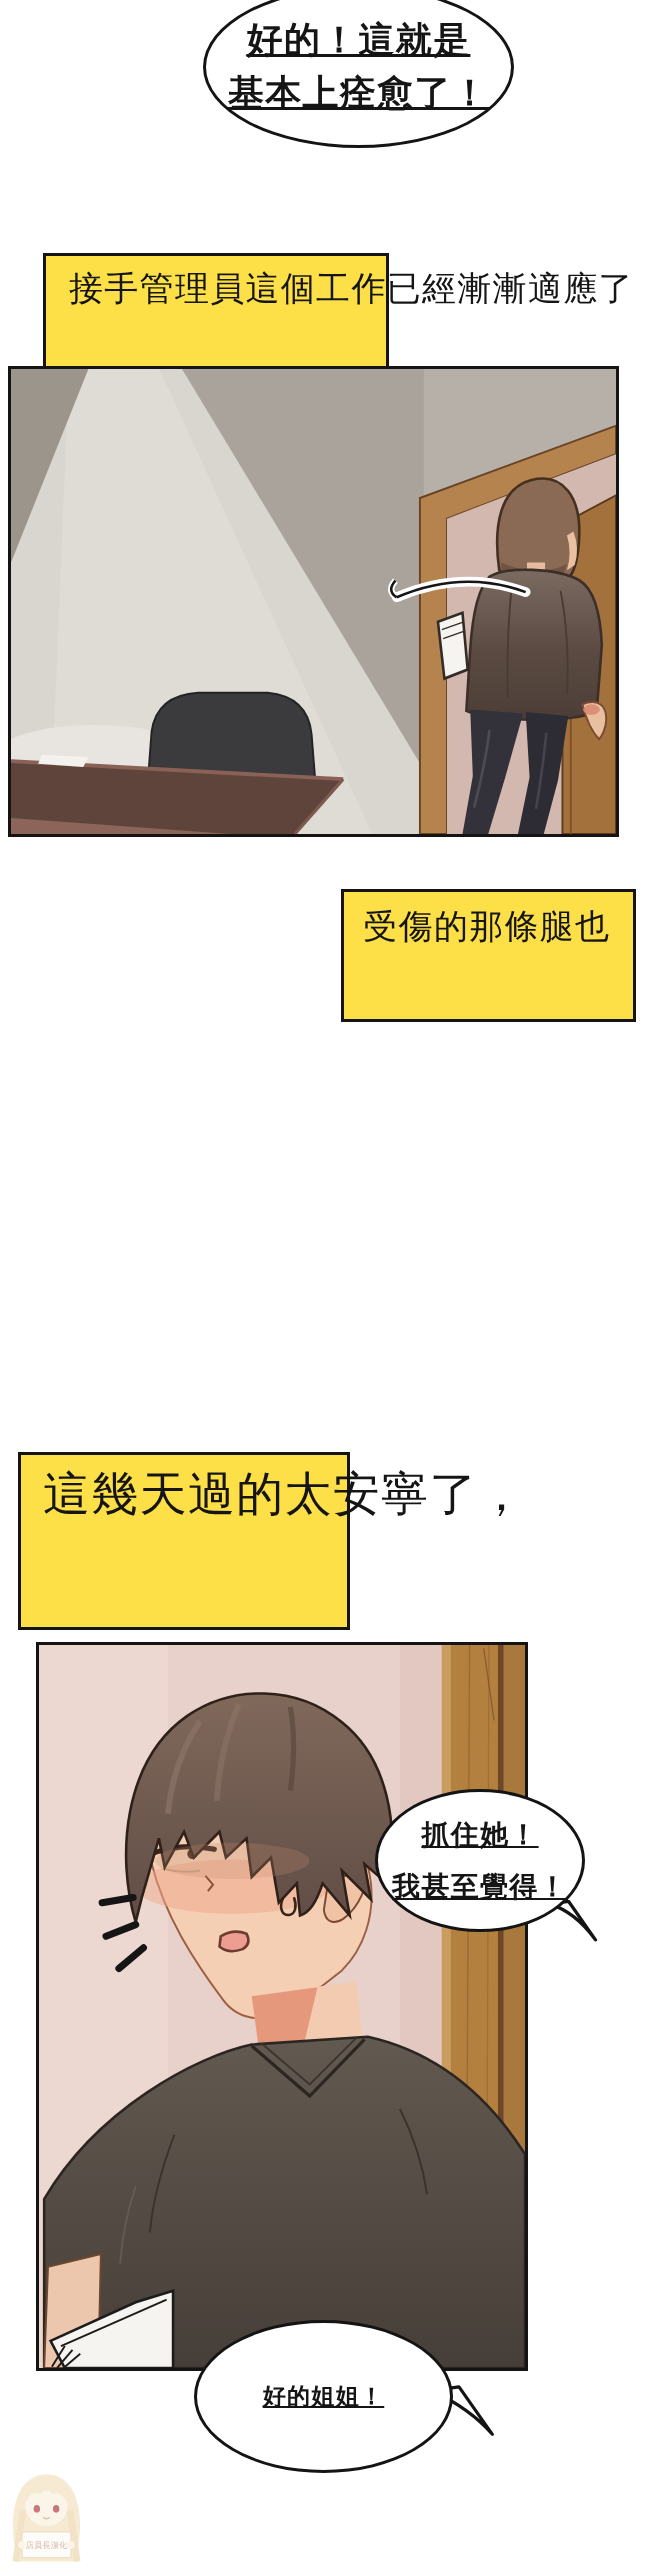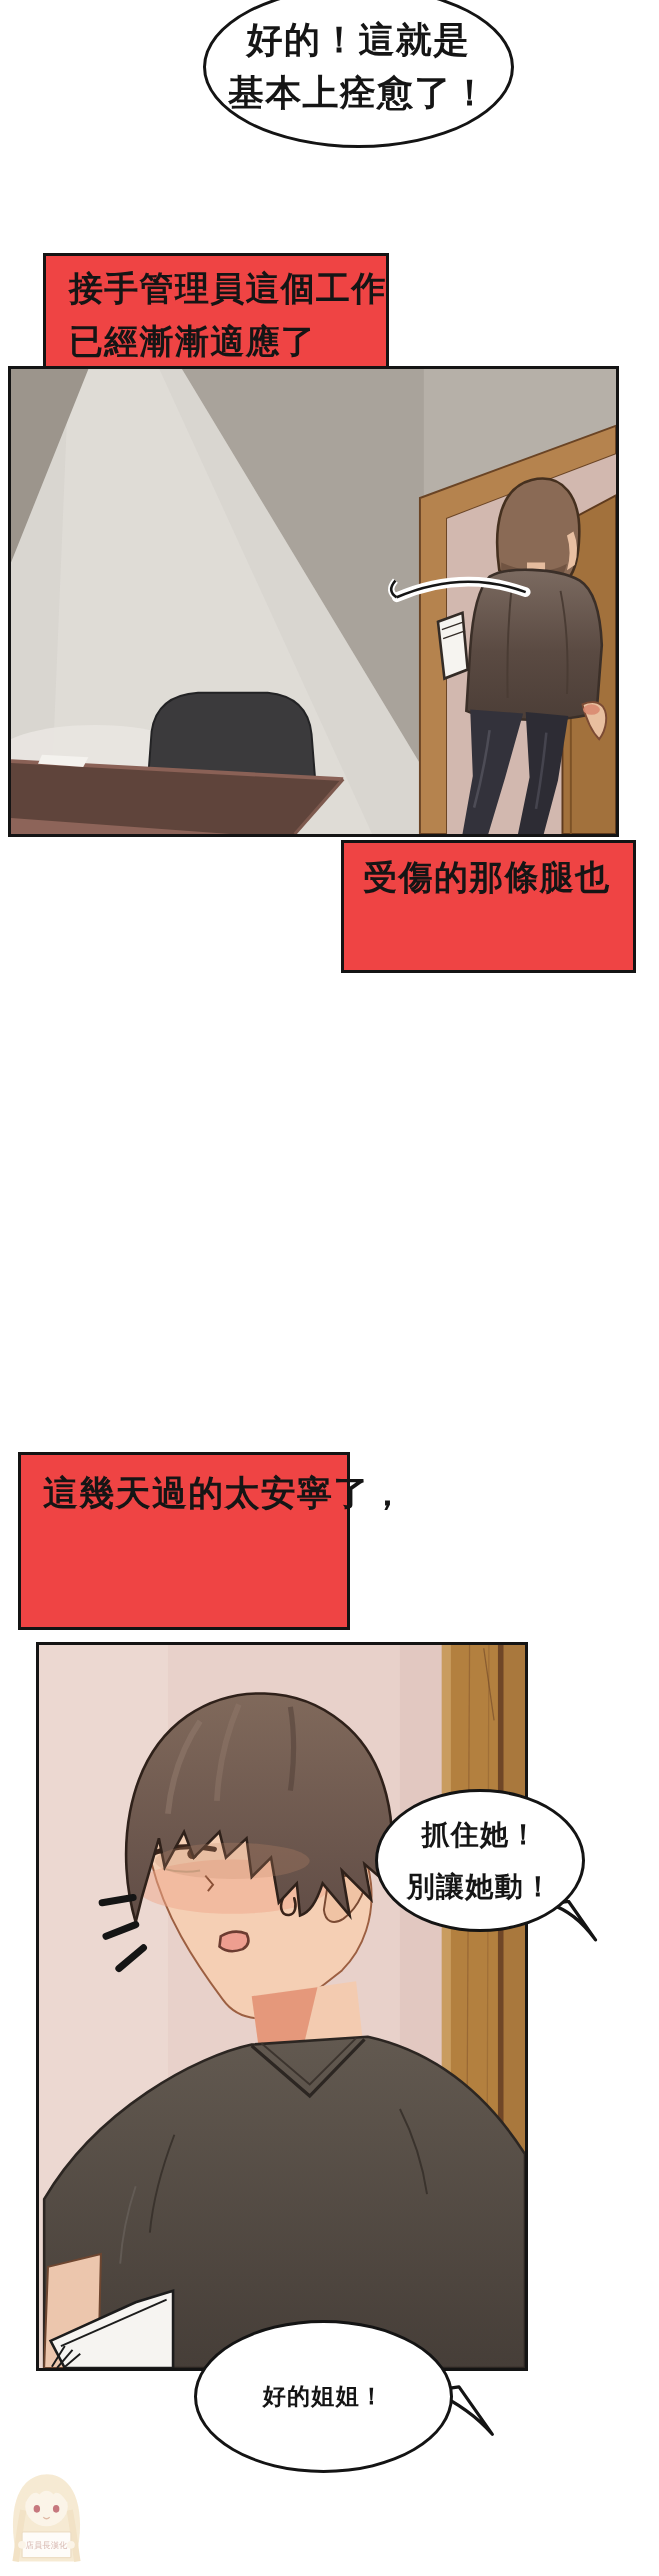--- a/index.html
+++ b/index.html
@@ -3,32 +3,32 @@
 <meta charset="utf-8">
 <style>
   html,body{margin:0;padding:0;background:#ffffff;}
   .page{
     position:relative;width:659px;height:2576px;margin:0 auto;
     background:#ffffff;overflow:hidden;
     font-family:"Liberation Serif","DejaVu Serif",serif;
     color:#151515;
   }
   .caption{
-    position:absolute;background:#ef4444;border:3.2px solid #141414;
-    box-sizing:border-box;display:flex;flex-direction:column;
-    font-weight:700;
+    position:absolute;background:#fde047;border:3.2px solid #141414;
+    box-sizing:border-box;display:flex;
+    font-weight:400;
   }
   .caption .ln{white-space:nowrap;letter-spacing:1.3px;}
   .bubble{
     position:absolute;background:#fff;border:3.2px solid #141414;
     border-radius:50%;box-sizing:border-box;
     display:flex;flex-direction:column;align-items:center;justify-content:center;
     text-align:center;font-weight:700;
   }
-  .bubble .ln{white-space:nowrap;letter-spacing:1.3px;}
+  .bubble .ln{white-space:nowrap;letter-spacing:1.3px;text-decoration:underline;}
   .panel{
     position:absolute;border:3.2px solid #141414;box-sizing:border-box;
     overflow:hidden;background:#fff;
   }
   .panel svg{display:block;width:100%;height:100%;}
   .tail{position:absolute;}
   .watermark{position:absolute;opacity:.8;}
 </style>
 </head>
 <body>
@@ -102,25 +102,25 @@
       <g>
         <polygon points="0,608 515,636 440,721 0,721" fill="#5f443b"></polygon>
         <line x1="0" y1="608" x2="515" y2="636" stroke="#8a6156" stroke-width="6"></line>
         <line x1="515" y1="636" x2="440" y2="721" stroke="#7d594e" stroke-width="5"></line>
         <polygon points="0,696 340,721 0,721" fill="#8d6459"></polygon>
         <polygon points="48,598 120,602 112,617 42,612" fill="#f4f2ee"></polygon>
       </g>
     </svg>
   </div>
 
-  <div class="caption" style="left:341px;top:840px;width:295px;height:133px;padding:9px 0 0 19.3px;font-size:34px;line-height:52px;">
+  <div class="caption" style="left:341px;top:889px;width:295px;height:133px;padding:9px 0 0 19.3px;font-size:34px;line-height:52px;">
     <div class="ln">受傷的那條腿也</div>
   </div>
 
-  <div class="caption" style="left:18px;top:1452px;width:332px;height:178px;padding:11.6px 0 0 22px;font-size:35px;line-height:54px;">
+  <div class="caption" style="left:18px;top:1452px;width:332px;height:178px;padding:11.6px 0 0 22px;font-size:47px;line-height:54px;">
     <div class="ln">這幾天過的太安寧了，</div>
   </div>
 
   <div class="panel" style="left:36px;top:1642px;width:492px;height:729px;">
     <svg viewBox="0 0 754 1122" preserveAspectRatio="none">
       <defs>
         <linearGradient id="hg" x1="0" y1="0" x2="0" y2="1">
           <stop offset="0" stop-color="#80695b"></stop>
             <stop offset="1" stop-color="#614d46"></stop>
         </linearGradient>
@@ -193,21 +193,21 @@
         <path d="M40,1088 l-20,32 M52,1094 l-24,28 M64,1100 l-26,22" stroke="#1c1c1c" stroke-width="3" fill="none"></path>
       </g>
     </svg>
   </div>
 
   <svg class="tail" style="left:544px;top:1900px;" width="58" height="45" viewBox="0 0 90 70">
     <path d="M8,6 C34,14 60,34 80,62 L38,2 Z" fill="#ffffff" stroke="#141414" stroke-width="5" stroke-linejoin="round"></path>
   </svg>
   <div class="bubble" style="left:375px;top:1789px;width:210px;height:143px;font-size:28px;line-height:52px;">
     <div class="ln">抓住她！</div>
-    <div class="ln">別讓她動！</div>
+    <div class="ln">我甚至覺得！</div>
   </div>
 
   <svg class="tail" style="left:428px;top:2383px;" width="71" height="59" viewBox="0 0 110 92">
     <path d="M6,12 C44,30 76,52 100,80 L48,6 Z" fill="#ffffff" stroke="#141414" stroke-width="5" stroke-linejoin="round"></path>
   </svg>
   <div class="bubble" style="left:194px;top:2320px;width:259px;height:153px;font-size:23px;">
     <div class="ln">好的姐姐！</div>
   </div>
 
   <svg class="watermark" style="left:3.9px;top:2465px;" width="85" height="103" viewBox="0 0 132 160">

